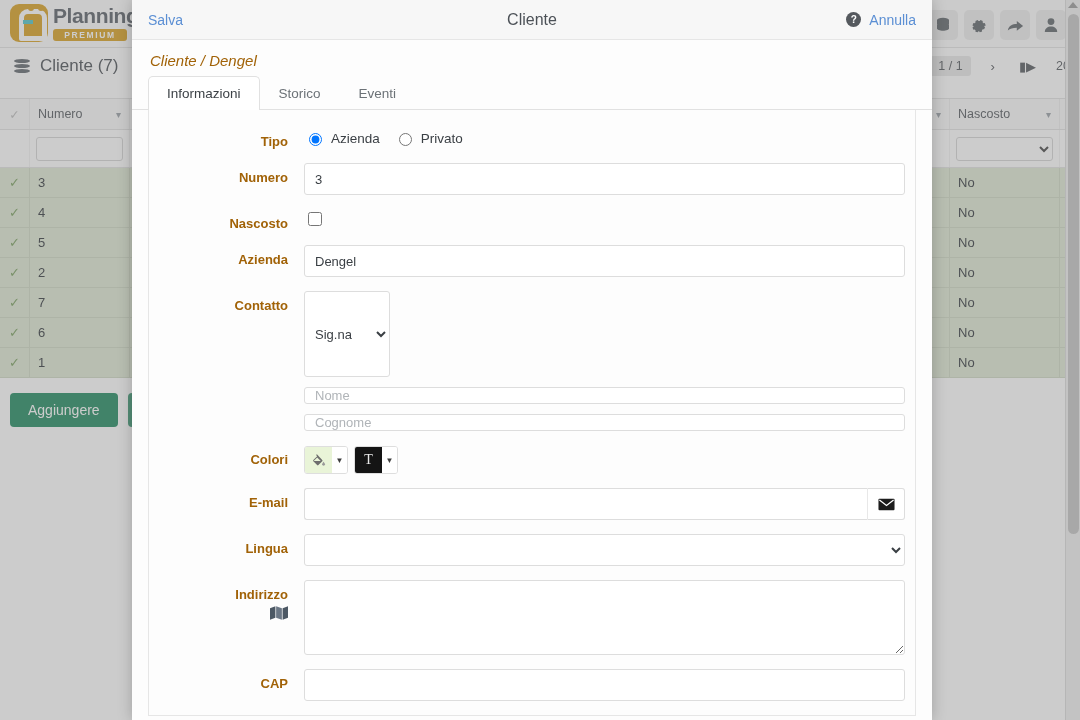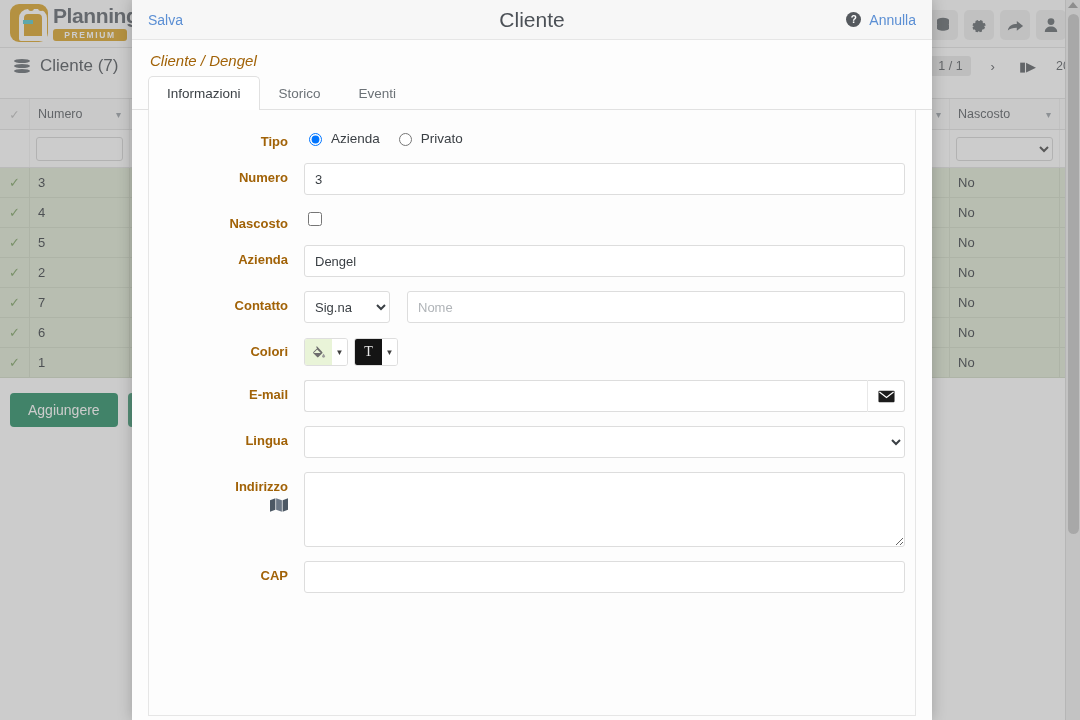--- a/index.html
+++ b/index.html
@@ -125,21 +125,21 @@
     display: flex; flex-direction: column;
   }
   .modal-header {
     height: 40px; flex: 0 0 40px; background: #f7f7f7; border-bottom: 1px solid #e6e6e6;
     display: flex; align-items: center; justify-content: space-between; padding: 0 16px;
     position: relative;
   }
   .mh-link { color: #5b8fd4; font-size: 14px; cursor: pointer; }
   .mh-title {
     position: absolute; left: 0; right: 0; text-align: center;
-    font-size: 21px; color: #4c5157; pointer-events: none;
+    font-size: 16px; color: #4c5157; pointer-events: none;
   }
   .mh-right { display: flex; align-items: center; gap: 8px; z-index: 2; }
   .help-icon {
     width: 15px; height: 15px; border-radius: 50%; background: #55595e; color: #fff;
     font-size: 10px; font-weight: bold; display: flex; align-items: center; justify-content: center;
   }
   .modal-body { flex: 1; overflow: hidden; position: relative; background: #fdfdfd; }
   .breadcrumb {
     padding: 12px 18px 6px 18px; font-style: italic; font-size: 15px; color: #a16207;
   }
@@ -166,21 +166,21 @@
     font-size: 13px; font-family: inherit; color: #3a3f44; padding: 0 10px; width: 100%;
   }
   .inp::placeholder { color: #b0b4b8; }
   .sel {
     height: 32px; border: 1px solid #dddddd; border-radius: 3px; background: #fff;
     font-size: 13px; font-family: inherit; color: #3a3f44; padding: 0 6px;
   }
   .radio-grp { display: flex; align-items: center; gap: 14px; padding-top: 3px; }
   .radio-grp label { display: flex; align-items: center; gap: 6px; font-size: 13.5px; color: #3a3f44; cursor: pointer; }
   .chk-box { width: 14px; height: 14px; }
-  .contact-row { display: flex; gap: 17px; width: 100%; }
+  .contact-row { display: flex; gap: 10px; width: 100%; flex-direction: column; }
   .contact-row .sel { width: 86px; flex: 0 0 86px; }
   .contact-row .inp { flex: 1; }
 
   .color-grp { display: flex; gap: 6px; padding-top: 1px; }
   .color-pick { display: flex; border: 1px solid #dedede; border-radius: 3px; overflow: hidden; background: #fff; }
   .color-swatch {
     width: 27px; height: 26px; display: flex; align-items: center; justify-content: center;
     font-size: 14px;
   }
   .swatch-bg { background: #e9f4d8; }
@@ -427,20 +427,21 @@
         </div>
 
         <div class="frow">
           <div class="flabel">Contatto</div>
           <div class="fctl">
             <div class="contact-row">
               <select class="sel">
                 <option>Sig.na</option>
               </select>
               <input class="inp" placeholder="Nome" style="">
+              <input class="inp" placeholder="Cognome" style="">
             </div>
           </div>
         </div>
 
         <div class="frow">
           <div class="flabel">Colori</div>
           <div class="fctl">
             <div class="color-grp">
               <div class="color-pick">
                 <div class="color-swatch swatch-bg">

